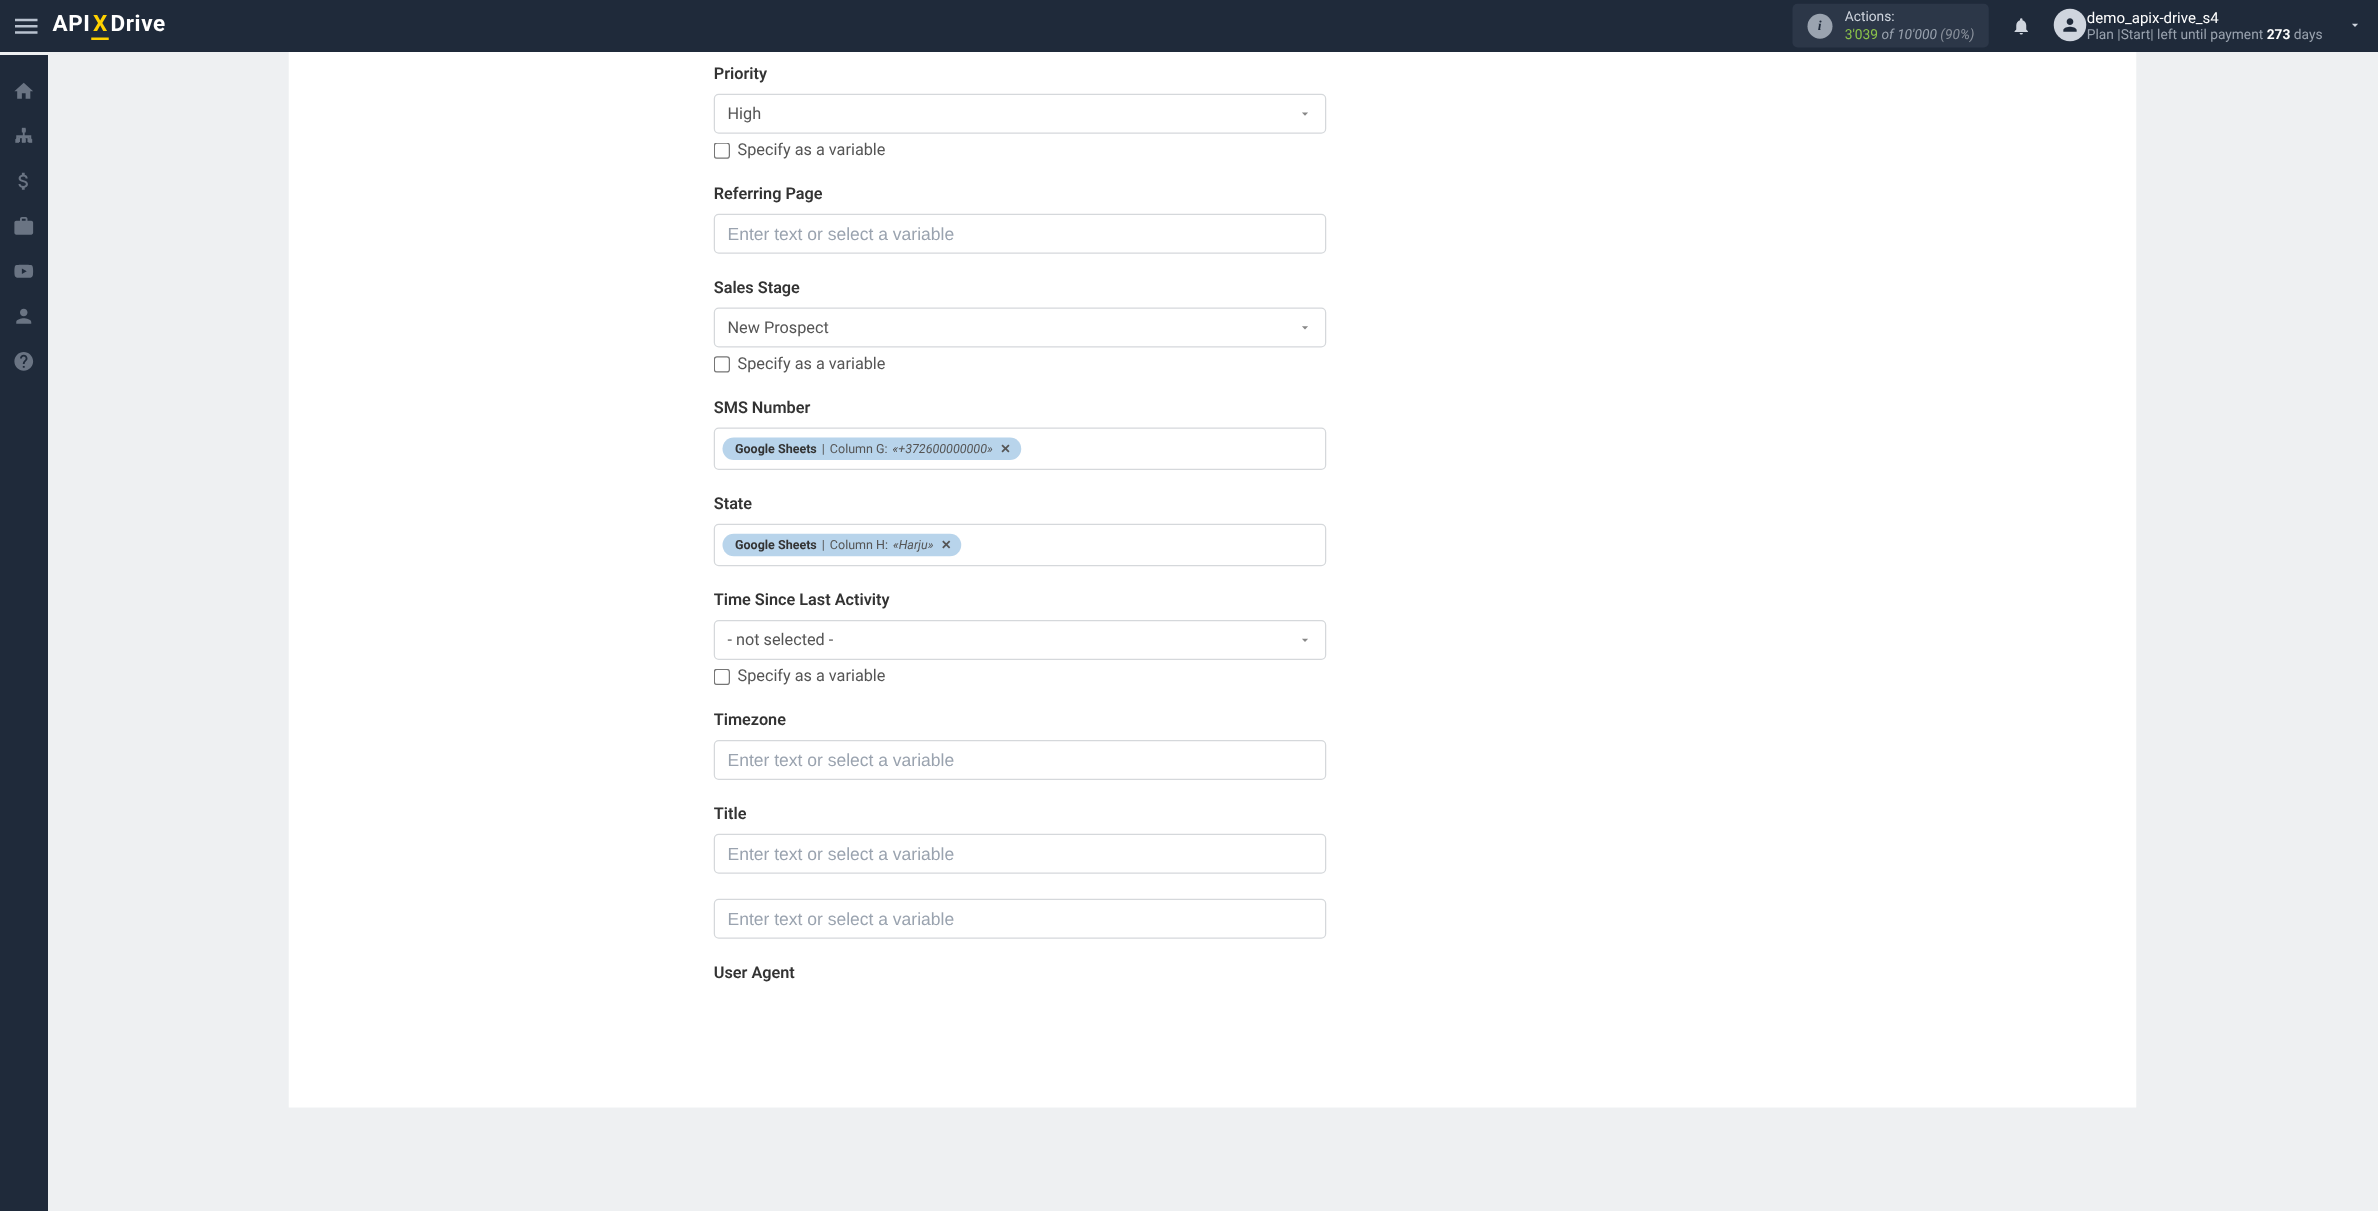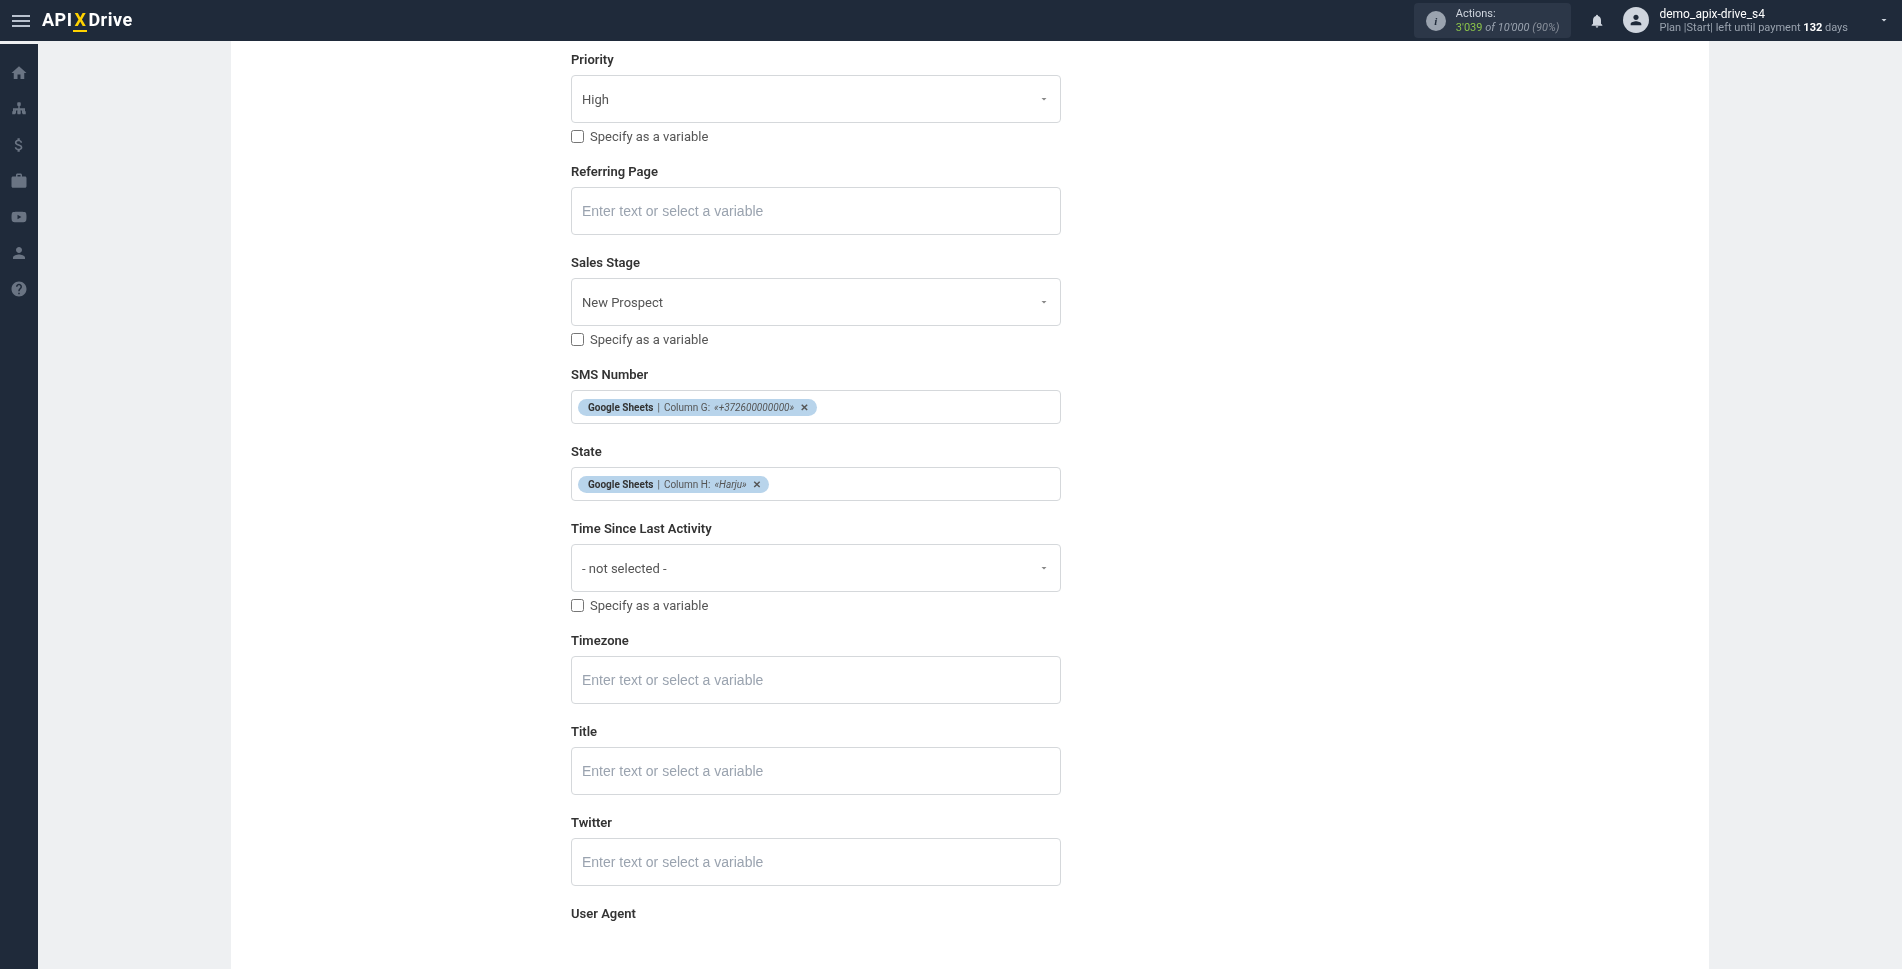--- a/index.html
+++ b/index.html
@@ -13,35 +13,35 @@
 .logo .x { color: #ffd200; border-bottom: 2px solid #ffd200; padding: 0 1px; margin: 0 1px; }
 .logo .drive { color: #fff; }
 .header-right { display: flex; align-items: center; gap: 18px; }
 .actions-box { background: #2c3748; border-radius: 4px; padding: 4px 12px; display: flex; align-items: center; gap: 10px; font-size: 11px; }
 .actions-box .info-icon { width: 20px; height: 20px; background: #9aa3af; border-radius: 50%; display: flex; align-items: center; justify-content: center; color: #1f2a3a; font-weight: 700; font-style: italic; font-family: serif; }
 .actions-text { color: #cfd5de; line-height: 1.2; }
 .actions-text .count { color: #8bc34a; }
 .actions-text .of { color: #9aa3af; font-style: italic; }
 .actions-text .pct { color: #8a919c; font-style: italic; }
 .bell-icon { width: 16px; height: 16px; fill: #cfd5de; cursor: pointer; }
-.user-area { display: flex; align-items: center; gap: 10px; cursor: pointer; }
+.user-area { display: flex; align-items: center; cursor: pointer; }
 .avatar { width: 26px; height: 26px; background: #cfd5de; border-radius: 50%; display: flex; align-items: center; justify-content: center; }
 .avatar svg { width: 16px; height: 16px; fill: #1f2a3a; }
 .user-text { font-size: 12px; line-height: 1.2; }
 .user-text .username { color: #fff; }
 .user-text .plan { color: #9aa3af; font-size: 11px; }
 .user-text .plan .days { color: #fff; font-weight: 700; }
 .chevron-down { width: 12px; height: 12px; fill: #cfd5de; margin-left: 20px; }
 .sidebar { position: fixed; left: 0; top: 44px; bottom: 0; width: 38px; background: #1f2a3a; display: flex; flex-direction: column; padding-top: 20px; gap: 18px; align-items: center; }
 .sidebar-item { width: 18px; height: 18px; fill: #6a7483; cursor: pointer; }
 .main { margin-left: 38px; margin-top: 28px; padding: 4px 20px; }
 .card { background: #fff; max-width: 1478px; margin: 0 auto; padding: 20px 340px 80px; }
 .form-group { margin-bottom: 20px; }
 .form-label { font-size: 13px; font-weight: 600; color: #333; margin-bottom: 8px; display: block; }
-.select-box, .input-box { width: 490px; border: 1px solid #d5d8db; border-radius: 4px; height: 48px; display: flex; align-items: center; padding: 0 10px; font-size: 13px; background: #fff; position: relative; cursor: pointer; }
+.select-box, .input-box { width: 490px; border: 1px solid #d5d8db; border-radius: 4px; height: 32px; display: flex; align-items: center; padding: 0 10px; font-size: 13px; background: #fff; position: relative; cursor: pointer; }
 .select-box .value { color: #555; flex: 1; }
 .select-box .chev { width: 12px; height: 12px; fill: #888; }
 .input-box { cursor: text; }
 .input-box input { border: none; outline: none; width: 100%; font-size: 14px; color: #333; background: transparent; }
 .input-box input::placeholder { color: #9aa3af; }
 .checkbox-row { display: flex; align-items: center; gap: 6px; margin-top: 6px; font-size: 13px; color: #555; }
 .checkbox-row input { cursor: pointer; }
 .checkbox-row label { cursor: pointer; }
 .tag-box { width: 490px; border: 1px solid #d5d8db; border-radius: 4px; min-height: 34px; display: flex; align-items: center; padding: 4px 6px; gap: 4px; flex-wrap: wrap; background: #fff; }
 .tag { background: #b8d4eb; border-radius: 10px; padding: 3px 8px 3px 10px; font-size: 10px; display: flex; align-items: center; gap: 4px; color: #333; }
@@ -85,21 +85,21 @@
     <div class="user-area">
       <div class="avatar">
         <svg viewBox="0 0 24 24">
             <path d="M12 12c2.21 0 4-1.79 4-4s-1.79-4-4-4-4 1.79-4 4 1.79 4 4 4zm0 2c-2.67 0-8 1.34-8 4v2h16v-2c0-2.66-5.33-4-8-4z"></path>
           </svg>
       </div>
       <div class="user-text">
         <div class="username">demo_apix-drive_s4</div>
         <div class="plan">
           <span>Plan |Start| left until payment</span>
-          <span class="days">132</span>
+          <span class="days">273</span>
           <span>days</span>
         </div>
       </div>
       <svg class="chevron-down" viewBox="0 0 24 24">
           <path d="M7 10l5 5 5-5z"></path>
         </svg>
     </div>
   </div>
 </div>
 
@@ -218,21 +218,20 @@
     </div>
 
     <div class="form-group">
       <label class="form-label">Title</label>
       <div class="input-box">
         <input type="text" placeholder="Enter text or select a variable" style="">
       </div>
     </div>
 
     <div class="form-group">
-      <label class="form-label">Twitter</label>
       <div class="input-box">
         <input type="text" placeholder="Enter text or select a variable" style="">
       </div>
     </div>
 
     <div class="form-group">
       <label class="form-label">User Agent</label>
     </div>
 
   </div>

